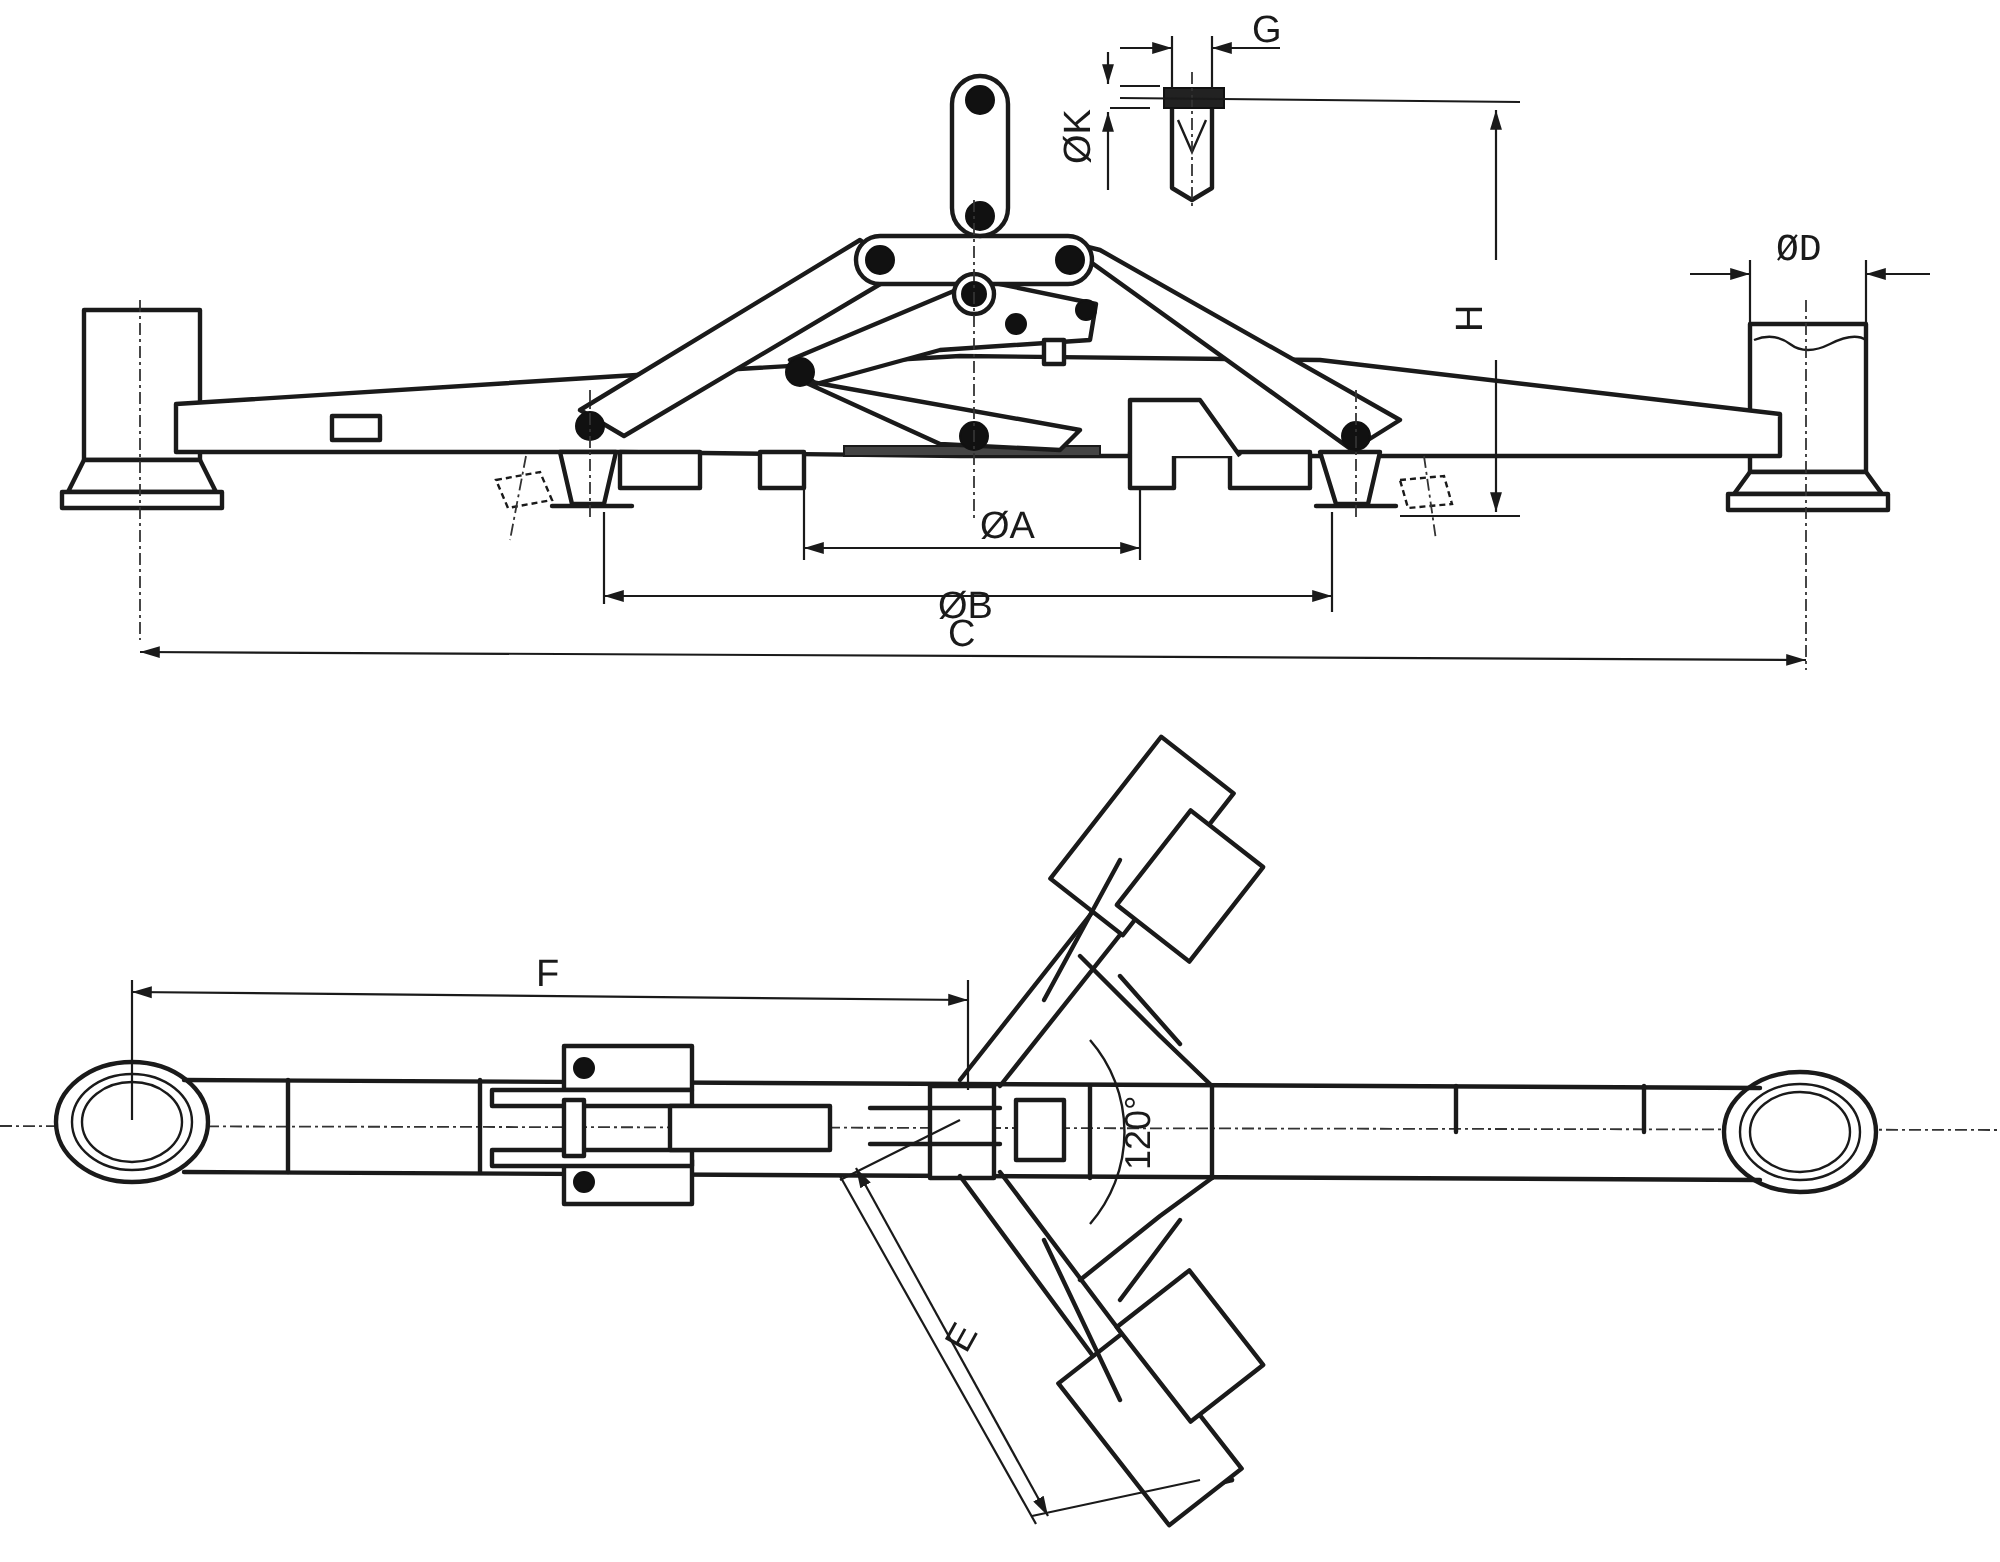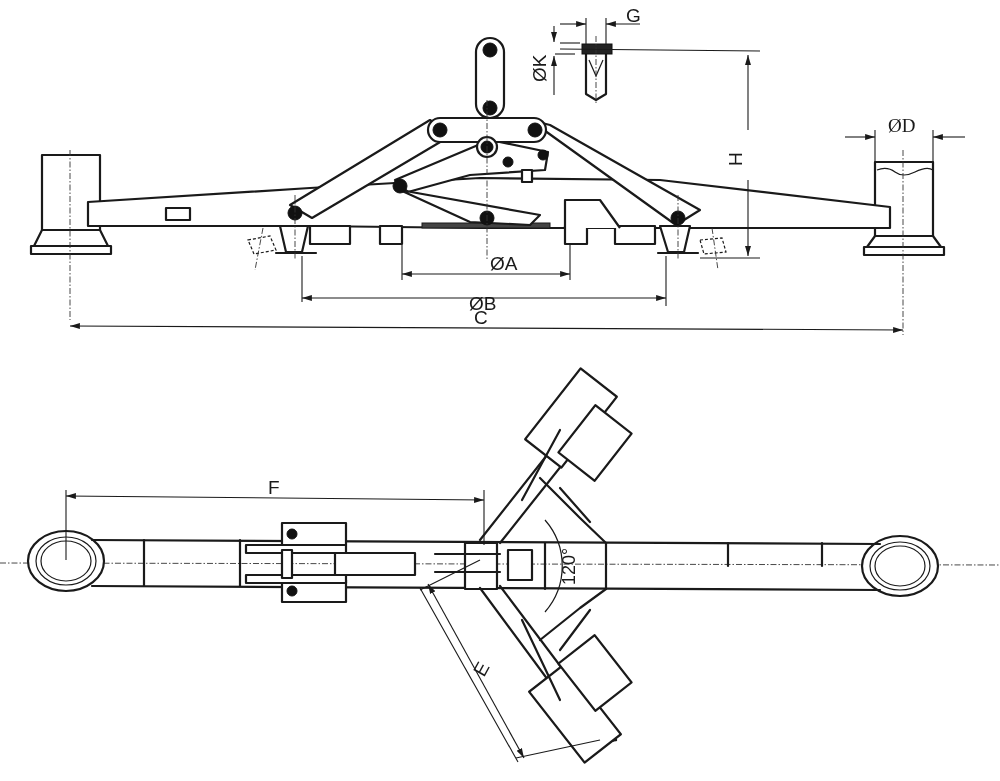--- a/index.html
+++ b/index.html
@@ -5,21 +5,21 @@
   html,body{margin:0;padding:0;background:#ffffff;}
   #canvas{position:relative;width:1000px;height:781px;overflow:hidden;background:#ffffff;}
   svg{position:absolute;left:0;top:0;}
   .ln{stroke:#1a1a1a;fill:none;stroke-width:2.2;stroke-linejoin:round;stroke-linecap:round;}
   .thin{stroke:#1a1a1a;fill:none;stroke-width:1.2;}
   .cl{stroke:#333;fill:none;stroke-width:0.9;stroke-dasharray:6 2 1.5 2;}
   .dim{stroke:#1a1a1a;fill:none;stroke-width:1.1;}
   .pin{fill:#111;stroke:#111;}
   .fill{fill:#fff;stroke:#1a1a1a;stroke-width:2.2;stroke-linejoin:round;}
   .lbl{position:absolute;font-family:"Liberation Sans",sans-serif;color:#1a1a1a;font-size:19px;line-height:1;white-space:nowrap;}
-  .lbl-serif{font-family:Liberation Serif, serif;}
+  .lbl-serif{font-family:Liberation Mono, monospace;}
 </style>
 </head>
 <body>
 
 <div id="canvas">
 <svg width="1000" height="781" viewBox="0 0 1000 781">
   <defs>
     <marker id="ar" viewBox="0 0 10 10" refX="10" refY="5" markerWidth="9" markerHeight="9" orient="auto-start-reverse">
       <path d="M0,2 L10,5 L0,8 z" fill="#1a1a1a"></path>
     </marker>

